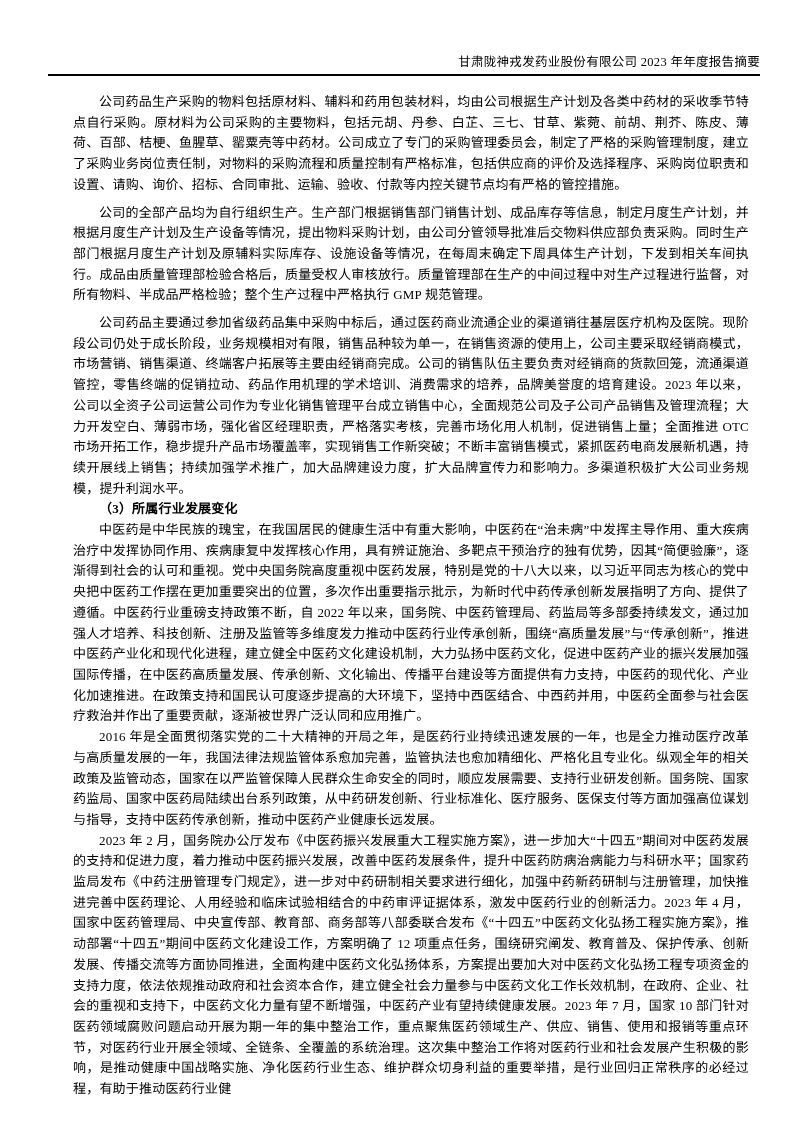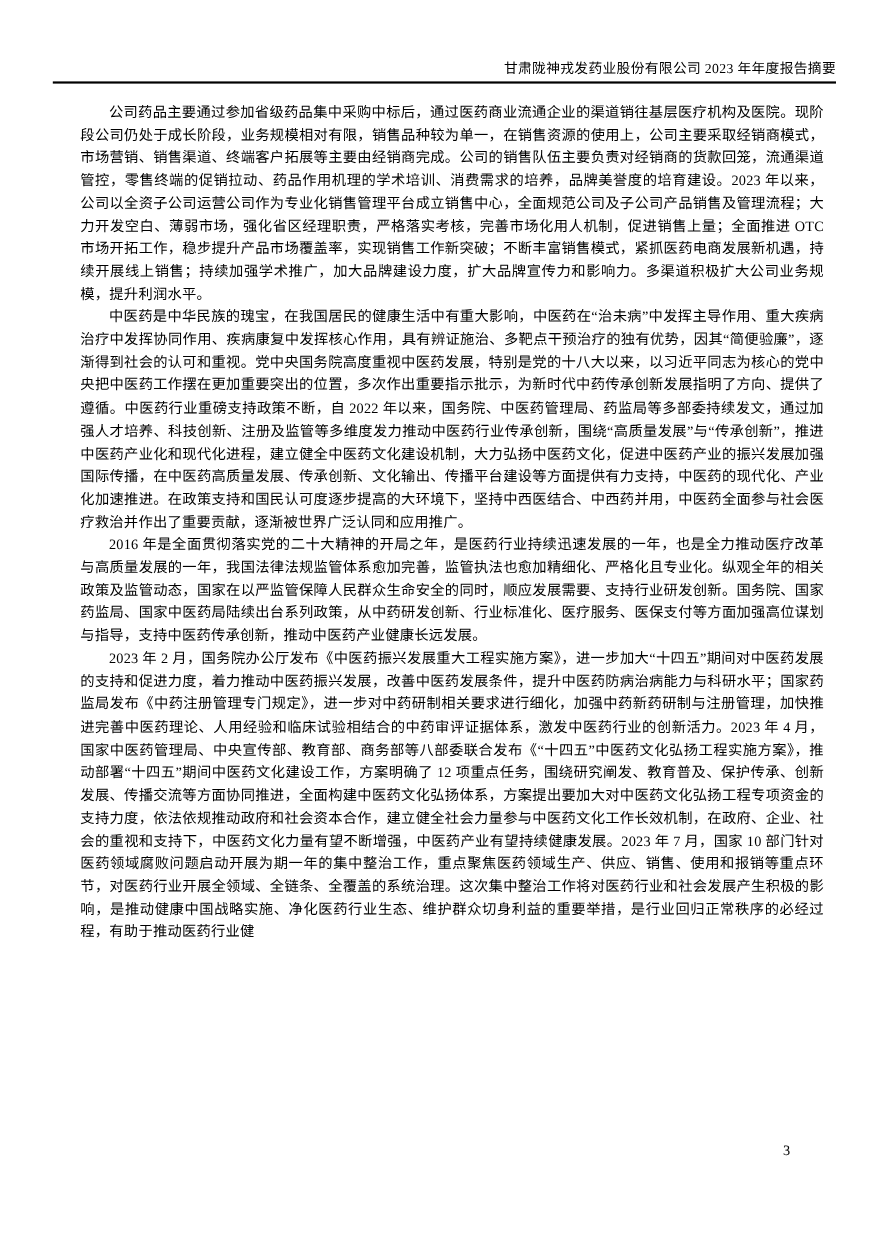--- a/index.html
+++ b/index.html
@@ -75,21 +75,24 @@
 </head>
 <body>
 
 <div class="page">
 
   <div class="running-header">甘肃陇神戎发药业股份有限公司 2023 年年度报告摘要</div>
 
   <div class="header-rule"></div>
 
   <div class="content">
+    <p class="gap-after">公司药品生产采购的物料包括原材料、辅料和药用包装材料，均由公司根据生产计划及各类中药材的采收季节特点自行采购。原材料为公司采购的主要物料，包括元胡、丹参、白芷、三七、甘草、紫菀、前胡、荆芥、陈皮、薄荷、百部、桔梗、鱼腥草、罂粟壳等中药材。公司成立了专门的采购管理委员会，制定了严格的采购管理制度，建立了采购业务岗位责任制，对物料的采购流程和质量控制有严格标准，包括供应商的评价及选择程序、采购岗位职责和设置、请购、询价、招标、合同审批、运输、验收、付款等内控关键节点均有严格的管控措施。</p>
+    <p class="gap-after">公司的全部产品均为自行组织生产。生产部门根据销售部门销售计划、成品库存等信息，制定月度生产计划，并根据月度生产计划及生产设备等情况，提出物料采购计划，由公司分管领导批准后交物料供应部负责采购。同时生产部门根据月度生产计划及原辅料实际库存、设施设备等情况，在每周末确定下周具体生产计划，下发到相关车间执行。成品由质量管理部检验合格后，质量受权人审核放行。质量管理部在生产的中间过程中对生产过程进行监督，对所有物料、半成品严格检验；整个生产过程中严格执行 GMP 规范管理。</p>
     <p>公司药品主要通过参加省级药品集中采购中标后，通过医药商业流通企业的渠道销往基层医疗机构及医院。现阶段公司仍处于成长阶段，业务规模相对有限，销售品种较为单一，在销售资源的使用上，公司主要采取经销商模式，市场营销、销售渠道、终端客户拓展等主要由经销商完成。公司的销售队伍主要负责对经销商的货款回笼，流通渠道管控，零售终端的促销拉动、药品作用机理的学术培训、消费需求的培养，品牌美誉度的培育建设。2023 年以来，公司以全资子公司运营公司作为专业化销售管理平台成立销售中心，全面规范公司及子公司产品销售及管理流程；大力开发空白、薄弱市场，强化省区经理职责，严格落实考核，完善市场化用人机制，促进销售上量；全面推进 OTC 市场开拓工作，稳步提升产品市场覆盖率，实现销售工作新突破；不断丰富销售模式，紧抓医药电商发展新机遇，持续开展线上销售；持续加强学术推广，加大品牌建设力度，扩大品牌宣传力和影响力。多渠道积极扩大公司业务规模，提升利润水平。</p>
+    <p class="section-heading">（3）所属行业发展变化</p>
     <p>中医药是中华民族的瑰宝，在我国居民的健康生活中有重大影响，中医药在“治未病”中发挥主导作用、重大疾病治疗中发挥协同作用、疾病康复中发挥核心作用，具有辨证施治、多靶点干预治疗的独有优势，因其“简便验廉”，逐渐得到社会的认可和重视。党中央国务院高度重视中医药发展，特别是党的十八大以来，以习近平同志为核心的党中央把中医药工作摆在更加重要突出的位置，多次作出重要指示批示，为新时代中药传承创新发展指明了方向、提供了遵循。中医药行业重磅支持政策不断，自 2022 年以来，国务院、中医药管理局、药监局等多部委持续发文，通过加强人才培养、科技创新、注册及监管等多维度发力推动中医药行业传承创新，围绕“高质量发展”与“传承创新”，推进中医药产业化和现代化进程，建立健全中医药文化建设机制，大力弘扬中医药文化，促进中医药产业的振兴发展加强国际传播，在中医药高质量发展、传承创新、文化输出、传播平台建设等方面提供有力支持，中医药的现代化、产业化加速推进。在政策支持和国民认可度逐步提高的大环境下，坚持中西医结合、中西药并用，中医药全面参与社会医疗救治并作出了重要贡献，逐渐被世界广泛认同和应用推广。</p>
     <p>2016 年是全面贯彻落实党的二十大精神的开局之年，是医药行业持续迅速发展的一年，也是全力推动医疗改革与高质量发展的一年，我国法律法规监管体系愈加完善，监管执法也愈加精细化、严格化且专业化。纵观全年的相关政策及监管动态，国家在以严监管保障人民群众生命安全的同时，顺应发展需要、支持行业研发创新。国务院、国家药监局、国家中医药局陆续出台系列政策，从中药研发创新、行业标准化、医疗服务、医保支付等方面加强高位谋划与指导，支持中医药传承创新，推动中医药产业健康长远发展。</p>
     <p>2023 年 2 月，国务院办公厅发布《中医药振兴发展重大工程实施方案》，进一步加大“十四五”期间对中医药发展的支持和促进力度，着力推动中医药振兴发展，改善中医药发展条件，提升中医药防病治病能力与科研水平；国家药监局发布《中药注册管理专门规定》，进一步对中药研制相关要求进行细化，加强中药新药研制与注册管理，加快推进完善中医药理论、人用经验和临床试验相结合的中药审评证据体系，激发中医药行业的创新活力。2023 年 4 月，国家中医药管理局、中央宣传部、教育部、商务部等八部委联合发布《“十四五”中医药文化弘扬工程实施方案》，推动部署“十四五”期间中医药文化建设工作，方案明确了 12 项重点任务，围绕研究阐发、教育普及、保护传承、创新发展、传播交流等方面协同推进，全面构建中医药文化弘扬体系，方案提出要加大对中医药文化弘扬工程专项资金的支持力度，依法依规推动政府和社会资本合作，建立健全社会力量参与中医药文化工作长效机制，在政府、企业、社会的重视和支持下，中医药文化力量有望不断增强，中医药产业有望持续健康发展。2023 年 7 月，国家 10 部门针对医药领域腐败问题启动开展为期一年的集中整治工作，重点聚焦医药领域生产、供应、销售、使用和报销等重点环节，对医药行业开展全领域、全链条、全覆盖的系统治理。这次集中整治工作将对医药行业和社会发展产生积极的影响，是推动健康中国战略实施、净化医药行业生态、维护群众切身利益的重要举措，是行业回归正常秩序的必经过程，有助于推动医药行业健</p>
   </div>
 
   <div class="page-number">3</div>
 
 </div>
 
 </body></html>

